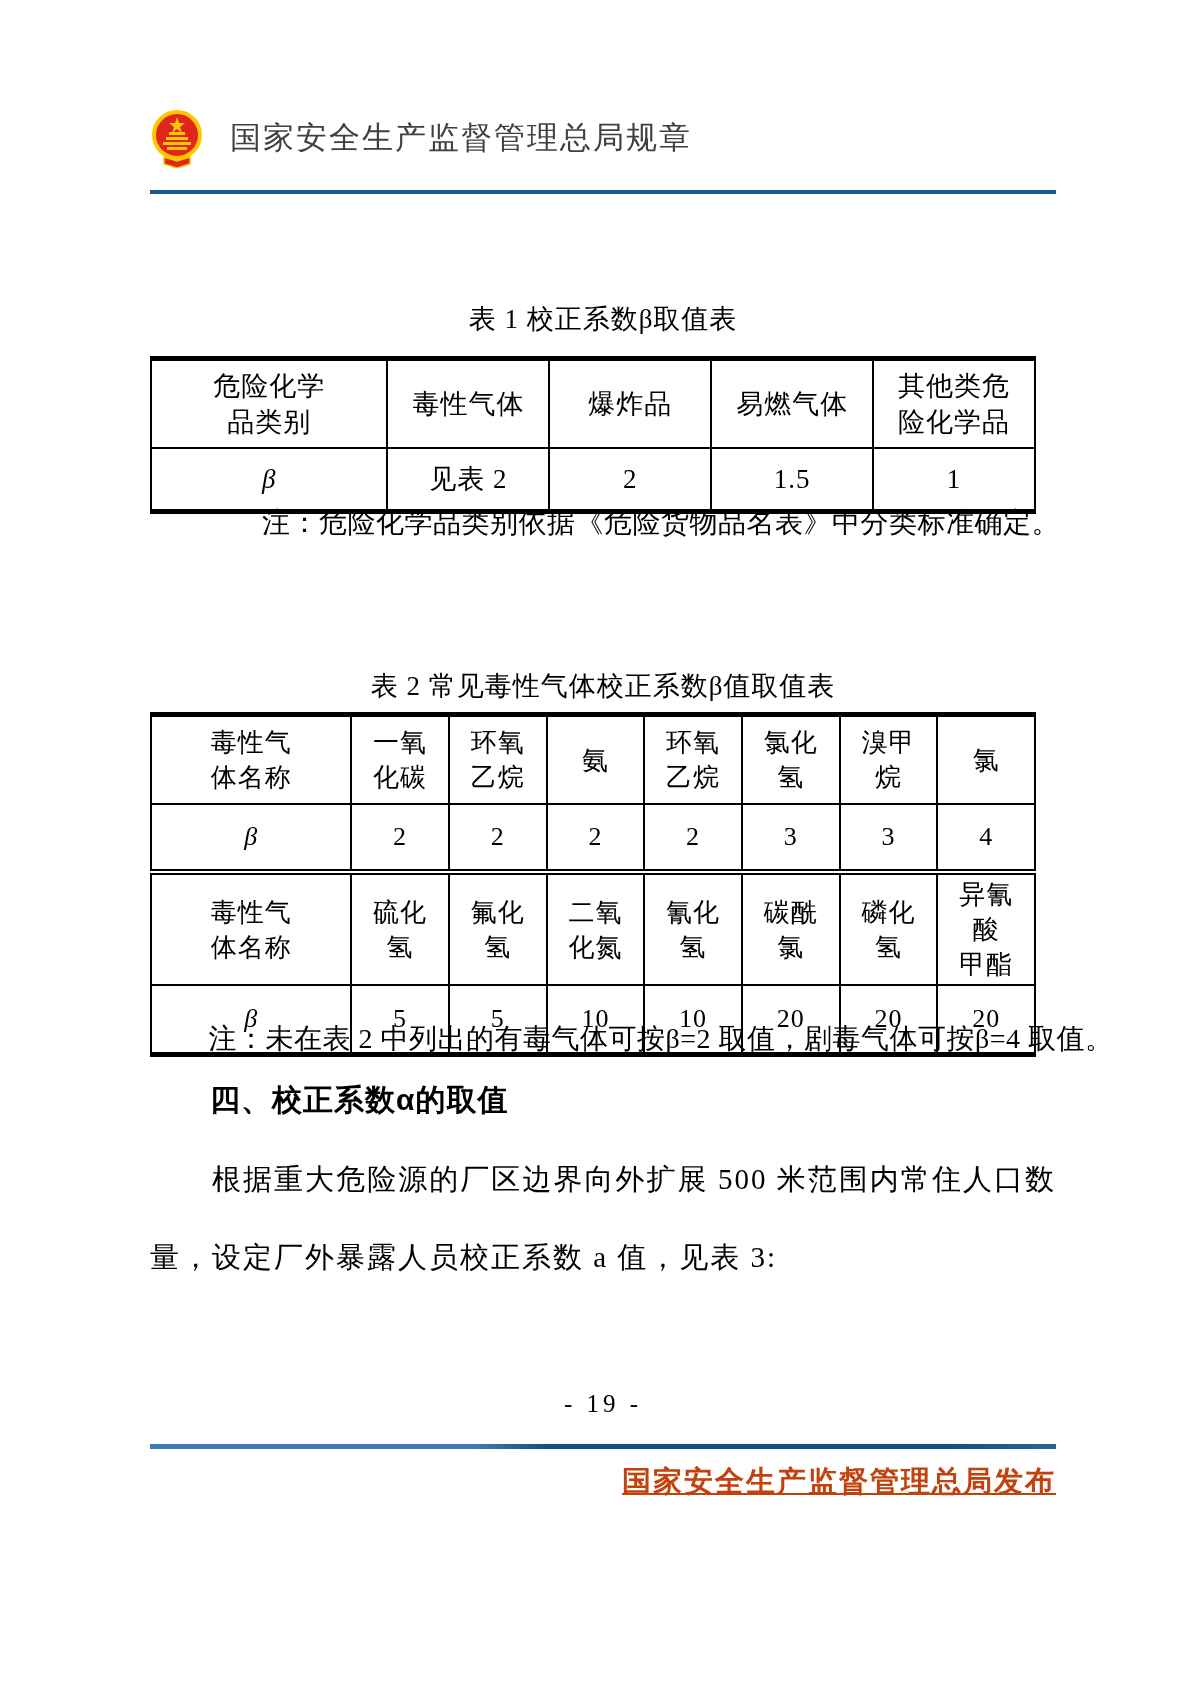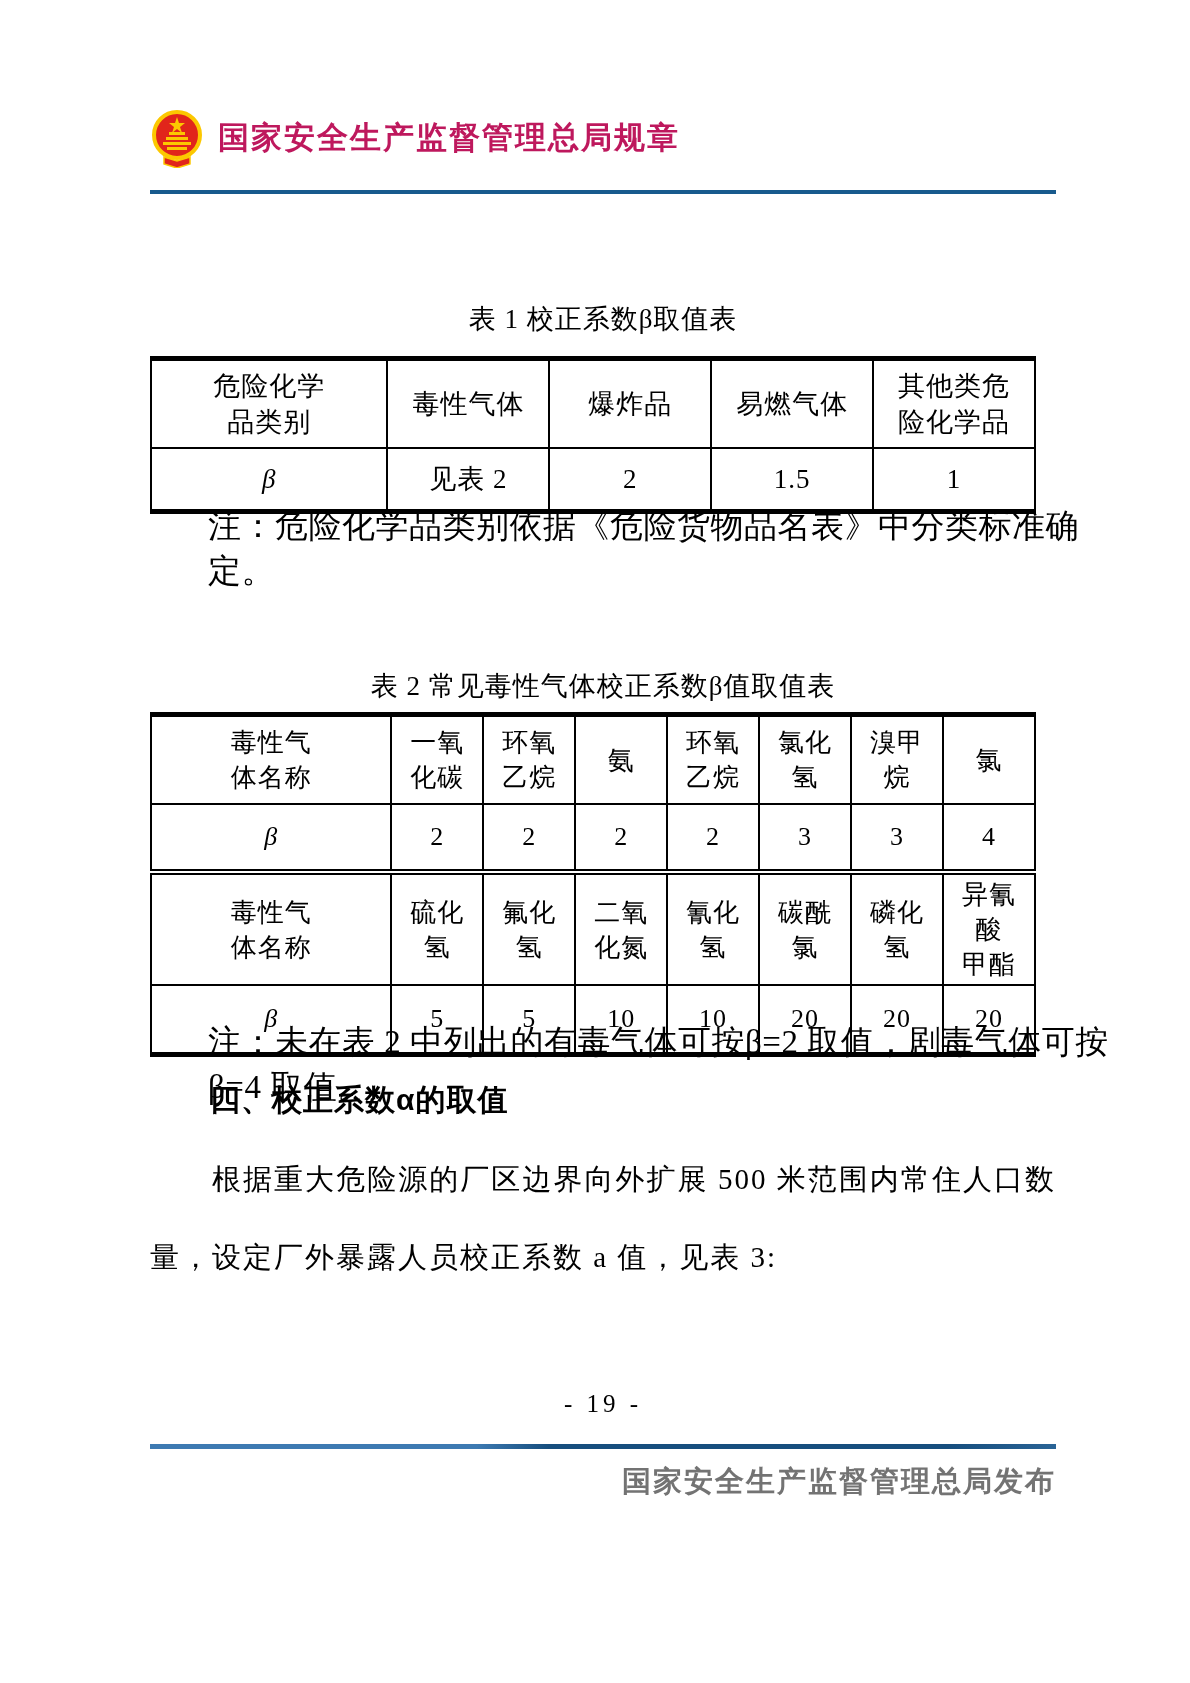--- a/index.html
+++ b/index.html
@@ -11,22 +11,22 @@
     font-family:"Liberation Serif","DejaVu Serif",serif;
     color:#000;
     overflow:hidden;
   }
   .content-x { left:150px; width:906px; position:absolute; }
 
   
   .header-bar { top:108px; display:flex; align-items:center; gap:14px; }
   .emblem { width:54px; height:60px; flex:0 0 auto; }
   .header-title {
-    font-size:31px; font-weight:bold; color:#be185d;
-    letter-spacing:2px; white-space:nowrap;
+    font-size:31px; font-weight:normal; color:#404040;
+    letter-spacing:2px; white-space:nowrap;margin-left:12px;
   }
   .header-rule { top:190px; height:4px; background:#185a8d; }
 
   
   .para {
     font-size:29px; line-height:78px; letter-spacing:2px;
     text-indent:62px; text-align:justify;
   }
   .para-1 { top:206px; }
   .para-2 { top:1140px; }
@@ -49,31 +49,32 @@
     padding:2px 10px;
     text-wrap:balance;
   }
   .t1 { top:356px; }
   .t1 td.c0 { width:22%; padding:2px 20px; }
   .t1 tr.r0 td { height:82px; }
   .t1 tr.r1 td { height:56px; }
 
   .t2 { top:712px; }
   .t2 td { font-size:26px; padding:2px 8px; }
-  .t2 td.c0 { width:17%; padding:2px 44px; }
+  .t2 td.c0 { width:17%; padding:2px 24px; }
   .t2 tr.r0 td { height:82px; }
   .t2 tr.r1 td { height:60px; }
   .t2 tr.r2 td { height:88px; border-top:6px double #000; }
   .t2 tr.r3 td { height:62px; }
 
   .beta { font-style:italic; font-size:28px; }
 
   .note {
-    font-size:33px; letter-spacing:0.5px;
+    font-size:28px; letter-spacing:0.5px;
     padding-left:58px;
+    text-align:center;
   }
   .note-1 { top:504px; }
   .note-2 { top:1020px; }
 
   .section-heading {
     top:1080px;
     font-family:"Liberation Sans","DejaVu Sans",sans-serif;
     font-size:30px; font-weight:bold; letter-spacing:1px;
     padding-left:60px;
   }
@@ -81,22 +82,23 @@
   .page-number {
     top:1390px; text-align:center;
     font-size:25px; letter-spacing:4px;
   }
   .footer-rule {
     top:1444px; height:5px;
     background:linear-gradient(90deg,#3d7ab2 0%,#3d7ab2 36%,#164e7e 44%,#164e7e 88%,#2a6496 100%);
   }
   .footer-text {
     top:1462px; text-align:right;
-    font-size:29px; font-weight:bold; color:#737373;
+    font-size:29px; font-weight:bold; color:#c2410c;
     letter-spacing:2px;
+    text-decoration:underline;
   }
 </style>
 </head>
 <body>
 
 <div class="page">
 
   <div class="content-x header-bar">
     <svg class="emblem" viewBox="0 0 54 60" aria-hidden="true">
       <circle cx="27" cy="27" r="23" fill="#e1251b" stroke="#fcc800" stroke-width="4"></circle>

